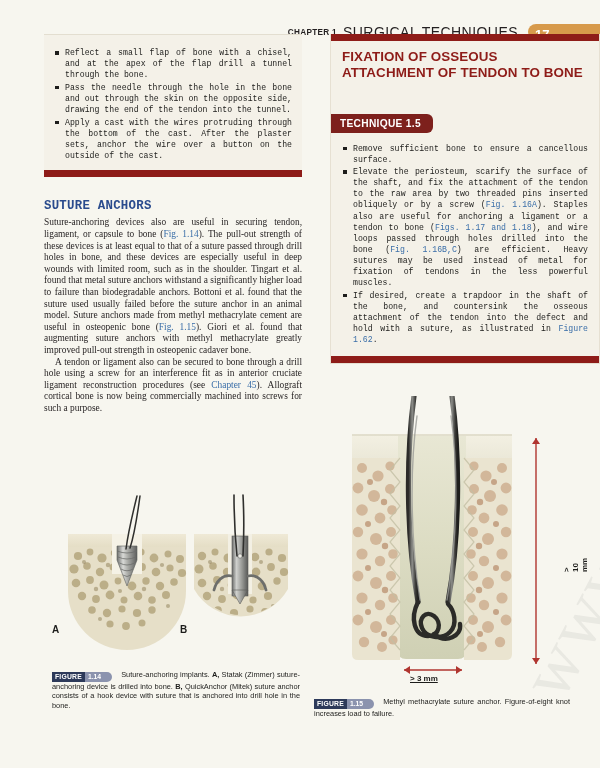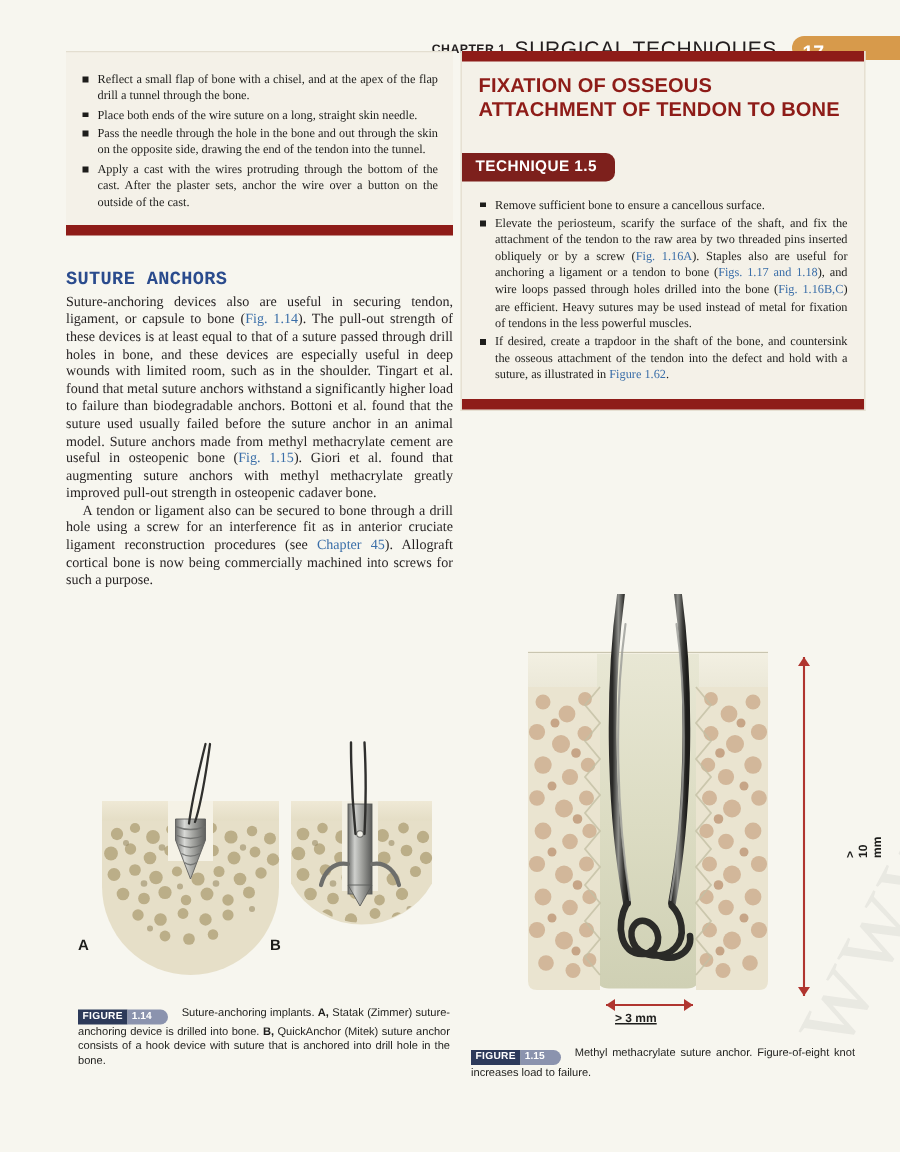--- a/index.html
+++ b/index.html
@@ -66,21 +66,21 @@
 
   
   .col-left {
     position: absolute;
     left: 44px;
     top: 34px;
     width: 258px;
   }
   .col-right {
     position: absolute;
-    left: 307px;
+    left: 330px;
     top: 34px;
     width: 270px;
   }
 
   
   .tbox {
     background: #f4f1e8;
     border-top: 1px solid #e3ded0;
     position: relative;
   }
@@ -102,21 +102,21 @@
     padding: 0;
   }
   ul.steps li {
     position: relative;
     padding-left: 11px;
     margin-bottom: 1.5px;
     font-size: 8.2px;
     line-height: 11.1px;
     color: #1d1d1b;
     text-align: justify;
-    font-family: Liberation Serif, serif;
+    font-family: Liberation Mono, monospace;
   }
   ul.steps li::before {
     content: "";
     position: absolute;
     left: 1px;
     top: 4px;
     width: 3.6px;
     height: 3.6px;
     background: #1d1d1b;
   }
@@ -173,21 +173,21 @@
   .tech-tab {
     display: inline-block;
     background: #7d201c;
     color: #ffffff;
     font-family: "Liberation Sans", sans-serif;
     font-size: 10.2px;
     font-weight: bold;
     letter-spacing: .3px;
     padding: 3.5px 12px 4px 9px;
     border-radius: 0 6px 6px 0;
-    margin: 15px 0 0 0;
+    margin: 27px 0 0 0;
     text-align: center;
   }
   .tech-tab-wrap {
     margin: 0 0 0 -11px;
     padding-bottom: 2px;
   }
 
   
   .figcap {
     font-family: "Liberation Sans", sans-serif;
@@ -295,21 +295,20 @@
     </span>
   </div>
 
   <div class="col-left">
 
     <div class="tbox">
       <div class="tbox-cap"></div>
       <div class="tbox-body">
         <ul class="steps" id="left-steps">
             <li><span>Reflect a small flap of bone with a chisel, and at the apex of the flap drill a tunnel through the bone.</span></li>
-            <li><span>Place both ends of the wire suture on a long, straight skin needle.</span></li>
             <li><span>Pass the needle through the hole in the bone and out through the skin on the opposite side, drawing the end of the tendon into the tunnel.</span></li>
             <li><span>Apply a cast with the wires protruding through the bottom of the cast. After the plaster sets, anchor the wire over a button on the outside of the cast.</span></li>
           </ul>
       </div>
       <div class="tbox-rule"></div>
     </div>
 
     <h2 class="sect">SUTURE ANCHORS</h2>
 
     <p class="body"><span>Suture-anchoring devices also are useful in securing tendon, ligament, or capsule to bone (</span><span class="fref">Fig. 1.14</span><span>). The pull-out strength of these devices is at least equal to that of a suture passed through drill holes in bone, and these devices are especially useful in deep wounds with limited room, such as in the shoulder. Tingart et al. found that metal suture anchors withstand a significantly higher load to failure than biodegradable anchors. Bottoni et al. found that the suture used usually failed before the suture anchor in an animal model. Suture anchors made from methyl methacrylate cement are useful in osteopenic bone (</span><span class="fref">Fig. 1.15</span><span>). Giori et al. found that augmenting suture anchors with methyl methacrylate greatly improved pull-out strength in osteopenic cadaver bone.</span></p>

